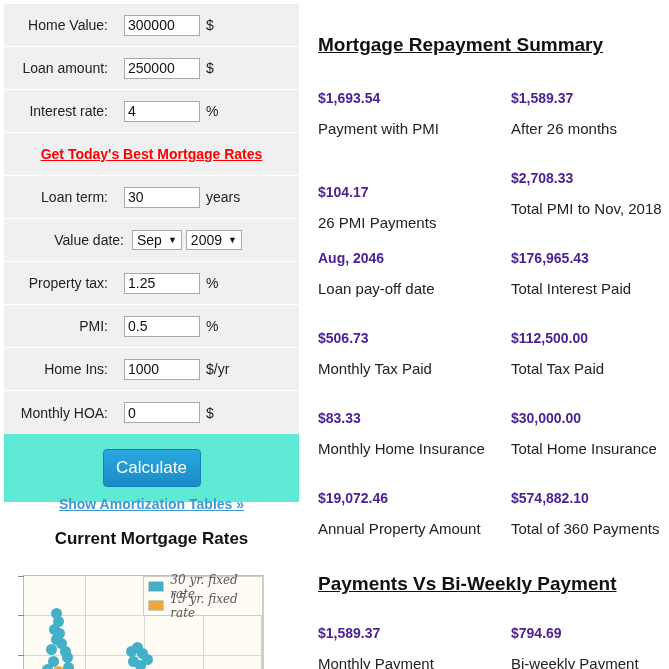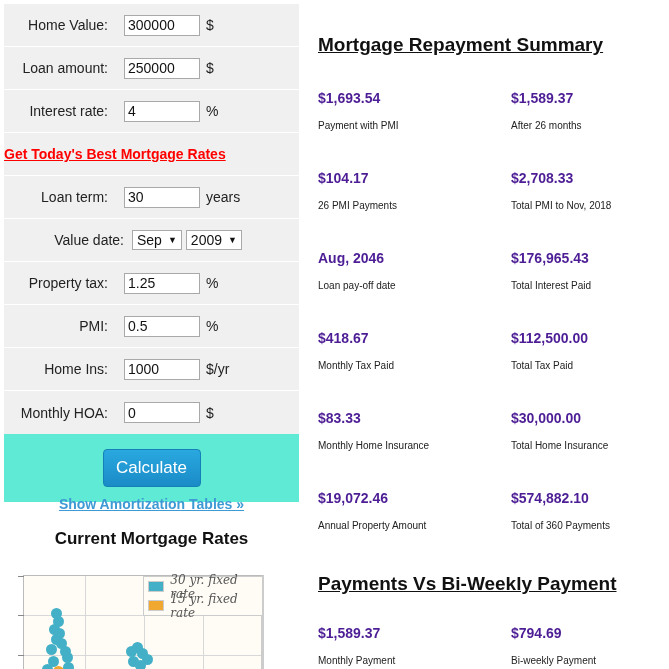--- a/index.html
+++ b/index.html
@@ -16,21 +16,21 @@
   .form-row {
     height: 43px; display: flex; align-items: center;
     border-bottom: 1px solid #ffffff; font-size: 14px;
   }
   .form-row .lbl { width: 120px; text-align: right; padding-right: 16px; color: #222; }
   .form-row input {
     width: 76px; height: 21px; border: 1px solid #a9a9a9; background: #fff;
     font-family: "Liberation Sans", sans-serif; font-size: 14px; padding: 0 3px; color: #111;
   }
   .form-row .unit { padding-left: 6px; color: #222; }
-  .link-row { justify-content: flex-start; }
+  .link-row { justify-content: center; }
   .link-row a { color: #ff0000; text-decoration: underline; font-weight: bold; font-size: 14px; }
   .sel {
     height: 20px; border: 1px solid #a9a9a9; background: #fff; font-size: 14px;
     display: inline-flex; align-items: center; padding: 0 4px; margin-right: 4px; color: #111;
   }
   .sel .tri { font-size: 9px; margin-left: 6px; }
   .date-row .lbl { width: 128px; padding-right: 8px; }
   .calc-bar {
     height: 68px; background: #5eead4; display: flex; justify-content: center; align-items: center;
   }
@@ -60,21 +60,21 @@
     position: absolute; left: 119px; top: 0px; width: 120px; height: 40px;
     background: #fffcf5; border: 1px solid #ccc; font-size: 12px; color: #555;
     font-family: "DejaVu Serif", serif;
   }
   .legend-item { display: flex; align-items: center; height: 19px; padding-left: 4px; font-style: italic; }
   .swatch { width: 17px; height: 11px; border: 1px solid #ccc; margin-right: 6px; }
   .right { position: absolute; left: 318px; top: 0; width: 345px; }
   .h2 { font-size: 19px; font-weight: bold; color: #111; position: absolute; left: 0; white-space: nowrap; text-decoration: underline; }
   .stat { position: absolute; width: 180px; }
   .stat .val { font-weight: bold; font-size: 14px; color: #4c1d95; }
-  .stat .desc { font-size: 10px; color: #222; margin-top: 14px; white-space: nowrap; }
+  .stat .desc { font-size: 15px; color: #222; margin-top: 14px; white-space: nowrap; }
 </style>
 </head>
 <body>
 
 <div class="form-panel">
   <div class="form-row">
     <span class="lbl">Home Value:</span>
     <input type="text" value="300000" style="">
     <span class="unit">$</span>
   </div>
@@ -182,38 +182,38 @@
   <div class="h2" style="top:34px">Mortgage Repayment Summary</div>
 
   <div class="stat" style="left:0;top:90px">
     <div class="val">$1,693.54</div>
     <div class="desc">Payment with PMI</div>
   </div>
   <div class="stat" style="left:193px;top:90px">
     <div class="val">$1,589.37</div>
     <div class="desc">After 26 months</div>
   </div>
-  <div class="stat" style="left:0;top:170px">
+  <div class="stat" style="left:0;top:184px">
     <div class="val">$104.17</div>
     <div class="desc">26 PMI Payments</div>
   </div>
   <div class="stat" style="left:193px;top:170px">
     <div class="val">$2,708.33</div>
     <div class="desc">Total PMI to Nov, 2018</div>
   </div>
   <div class="stat" style="left:0;top:250px">
     <div class="val">Aug, 2046</div>
     <div class="desc">Loan pay-off date</div>
   </div>
   <div class="stat" style="left:193px;top:250px">
     <div class="val">$176,965.43</div>
     <div class="desc">Total Interest Paid</div>
   </div>
   <div class="stat" style="left:0;top:330px">
-    <div class="val">$418.67</div>
+    <div class="val">$506.73</div>
     <div class="desc">Monthly Tax Paid</div>
   </div>
   <div class="stat" style="left:193px;top:330px">
     <div class="val">$112,500.00</div>
     <div class="desc">Total Tax Paid</div>
   </div>
   <div class="stat" style="left:0;top:410px">
     <div class="val">$83.33</div>
     <div class="desc">Monthly Home Insurance</div>
   </div>

